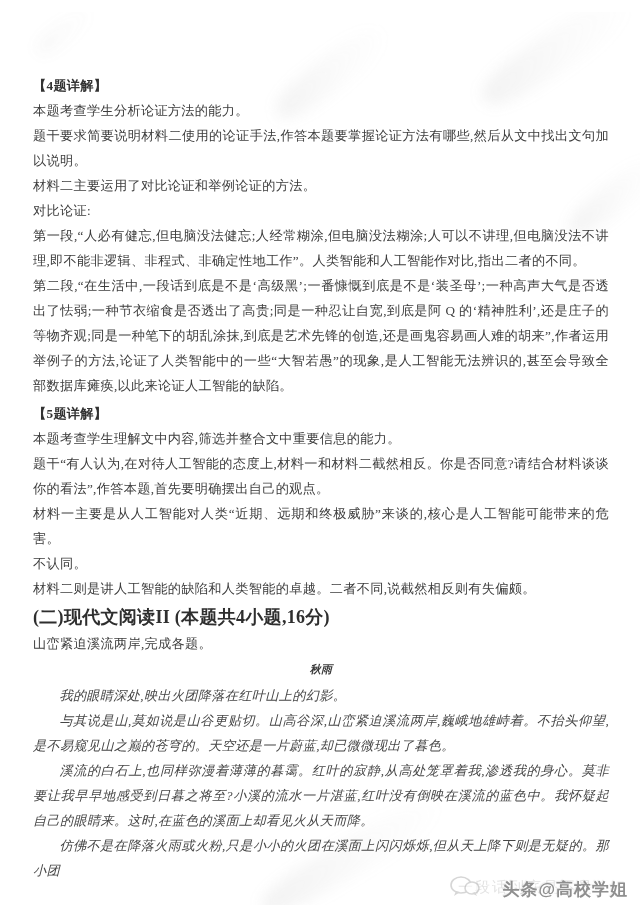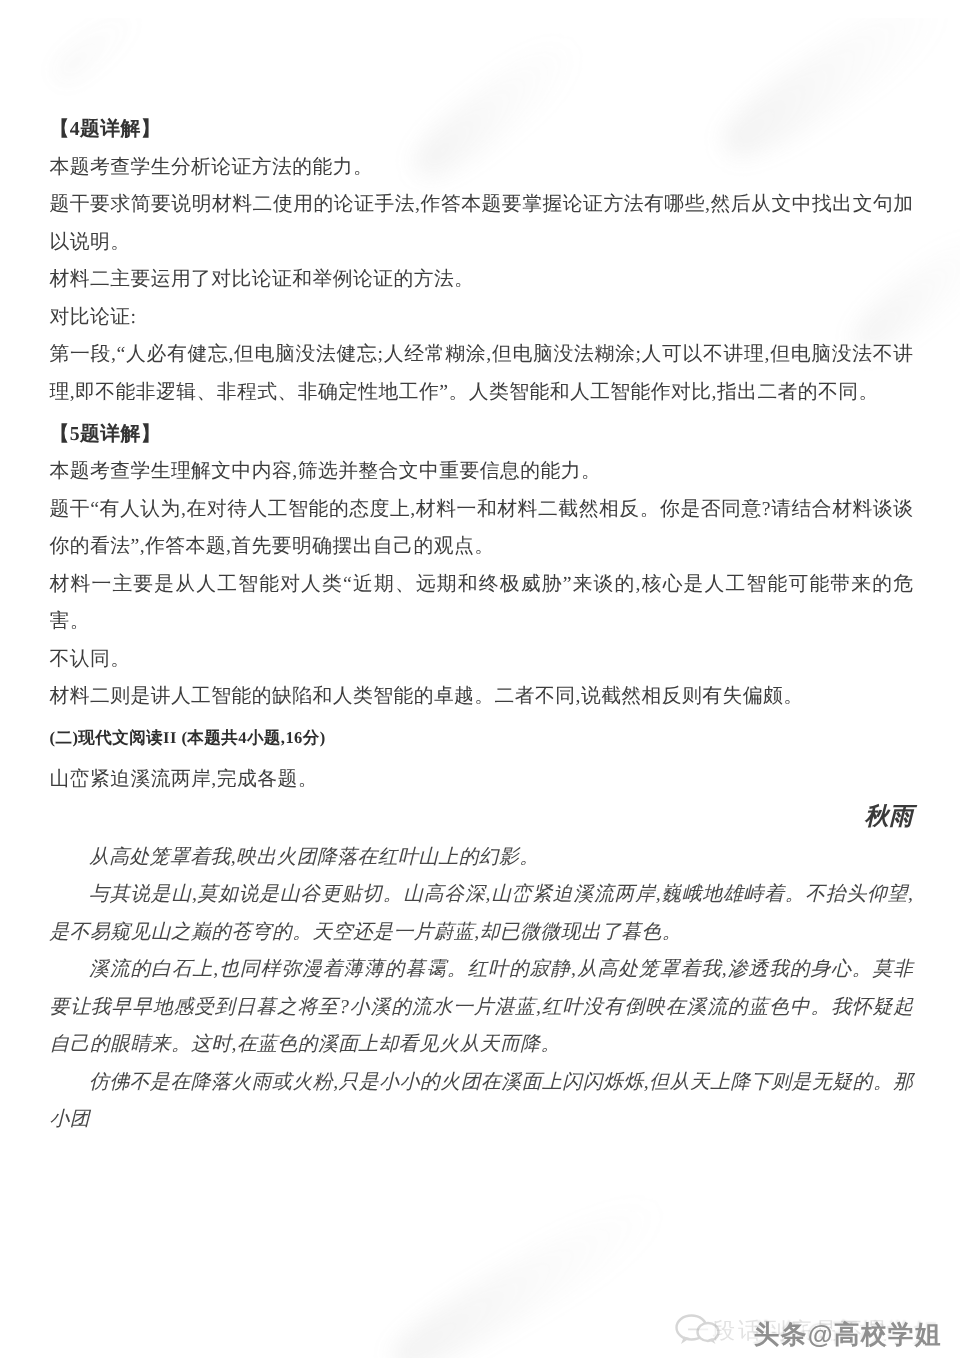--- a/index.html
+++ b/index.html
@@ -25,35 +25,35 @@
     letter-spacing:0.3px;
     color:#3d3d3d;
   }
   .detail-heading{
     font-weight:bold;
     color:#333333;
     margin-top:3px;
   }
   .section-heading{
     font-weight:bold;
-    font-size:11px;
+    font-size:18px;
     color:#2e2e2e;
     line-height:28px;
     margin-top:2px;
   }
   .kai{
     font-style:italic;
     color:#464646;
   }
   .kai.indent{ text-indent:2em; }
   .essay-title{
-    text-align:right;
+    text-align:center;
     font-weight:bold;
     font-style:italic;
-    font-size:16px;
+    font-size:11px;
     line-height:27px;
     color:#3a3a3a;
   }
   
   .smudge{
     position:absolute;
     background:linear-gradient(135deg, rgba(120,120,120,0.10), rgba(160,160,160,0.04) 60%, rgba(255,255,255,0));
     filter:blur(7px);
     transform:rotate(-38deg);
     border-radius:40%;
@@ -109,30 +109,31 @@
   <div class="smudge s4"></div>
   <div class="smudge s5"></div>
 
   <div class="content">
     <p class="block detail-heading">【4题详解】</p>
     <p class="block">本题考查学生分析论证方法的能力。</p>
     <p class="block">题干要求简要说明材料二使用的论证手法,作答本题要掌握论证方法有哪些,然后从文中找出文句加以说明。</p>
     <p class="block">材料二主要运用了对比论证和举例论证的方法。</p>
     <p class="block">对比论证:</p>
     <p class="block">第一段,“人必有健忘,但电脑没法健忘;人经常糊涂,但电脑没法糊涂;人可以不讲理,但电脑没法不讲理,即不能非逻辑、非程式、非确定性地工作”。人类智能和人工智能作对比,指出二者的不同。</p>
+    <p class="block">第二段,“在生活中,一段话到底是不是‘高级黑’;一番慷慨到底是不是‘装圣母’;一种高声大气是否透出了怯弱;一种节衣缩食是否透出了高贵;同是一种忍让自宽,到底是阿 Q 的‘精神胜利’,还是庄子的等物齐观;同是一种笔下的胡乱涂抹,到底是艺术先锋的创造,还是画鬼容易画人难的胡来”,作者运用举例子的方法,论证了人类智能中的一些“大智若愚”的现象,是人工智能无法辨识的,甚至会导致全部数据库瘫痪,以此来论证人工智能的缺陷。</p>
     <p class="block detail-heading">【5题详解】</p>
     <p class="block">本题考查学生理解文中内容,筛选并整合文中重要信息的能力。</p>
     <p class="block">题干“有人认为,在对待人工智能的态度上,材料一和材料二截然相反。你是否同意?请结合材料谈谈你的看法”,作答本题,首先要明确摆出自己的观点。</p>
     <p class="block">材料一主要是从人工智能对人类“近期、远期和终极威胁”来谈的,核心是人工智能可能带来的危害。</p>
     <p class="block">不认同。</p>
     <p class="block">材料二则是讲人工智能的缺陷和人类智能的卓越。二者不同,说截然相反则有失偏颇。</p>
     <p class="block section-heading">(二)现代文阅读II (本题共4小题,16分)</p>
     <p class="block">山峦紧迫溪流两岸,完成各题。</p>
     <p class="block essay-title">秋雨</p>
-    <p class="block kai indent">从高处笼罩着我,映出火团降落在红叶山上的幻影。</p>
+    <p class="block kai indent">我的眼睛深处,映出火团降落在红叶山上的幻影。</p>
     <p class="block kai indent">与其说是山,莫如说是山谷更贴切。山高谷深,山峦紧迫溪流两岸,巍峨地雄峙着。不抬头仰望,是不易窥见山之巅的苍穹的。天空还是一片蔚蓝,却已微微现出了暮色。</p>
     <p class="block kai indent">溪流的白石上,也同样弥漫着薄薄的暮霭。红叶的寂静,从高处笼罩着我,渗透我的身心。莫非要让我早早地感受到日暮之将至?小溪的流水一片湛蓝,红叶没有倒映在溪流的蓝色中。我怀疑起自己的眼睛来。这时,在蓝色的溪面上却看见火从天而降。</p>
     <p class="block kai indent">仿佛不是在降落火雨或火粉,只是小小的火团在溪面上闪闪烁烁,但从天上降下则是无疑的。那小团</p>
   </div>
 
   <div class="footer">
     <span class="ghost">一段话到底是不是</span>
     <svg class="bubble-icon" viewBox="0 0 30 24">
       <ellipse cx="11" cy="10" rx="10" ry="8" fill="none" stroke="#b5b5b5" stroke-width="1.6"></ellipse>
       <path d="M6 16 L4 21 L10 17 Z" fill="#b5b5b5"></path>

